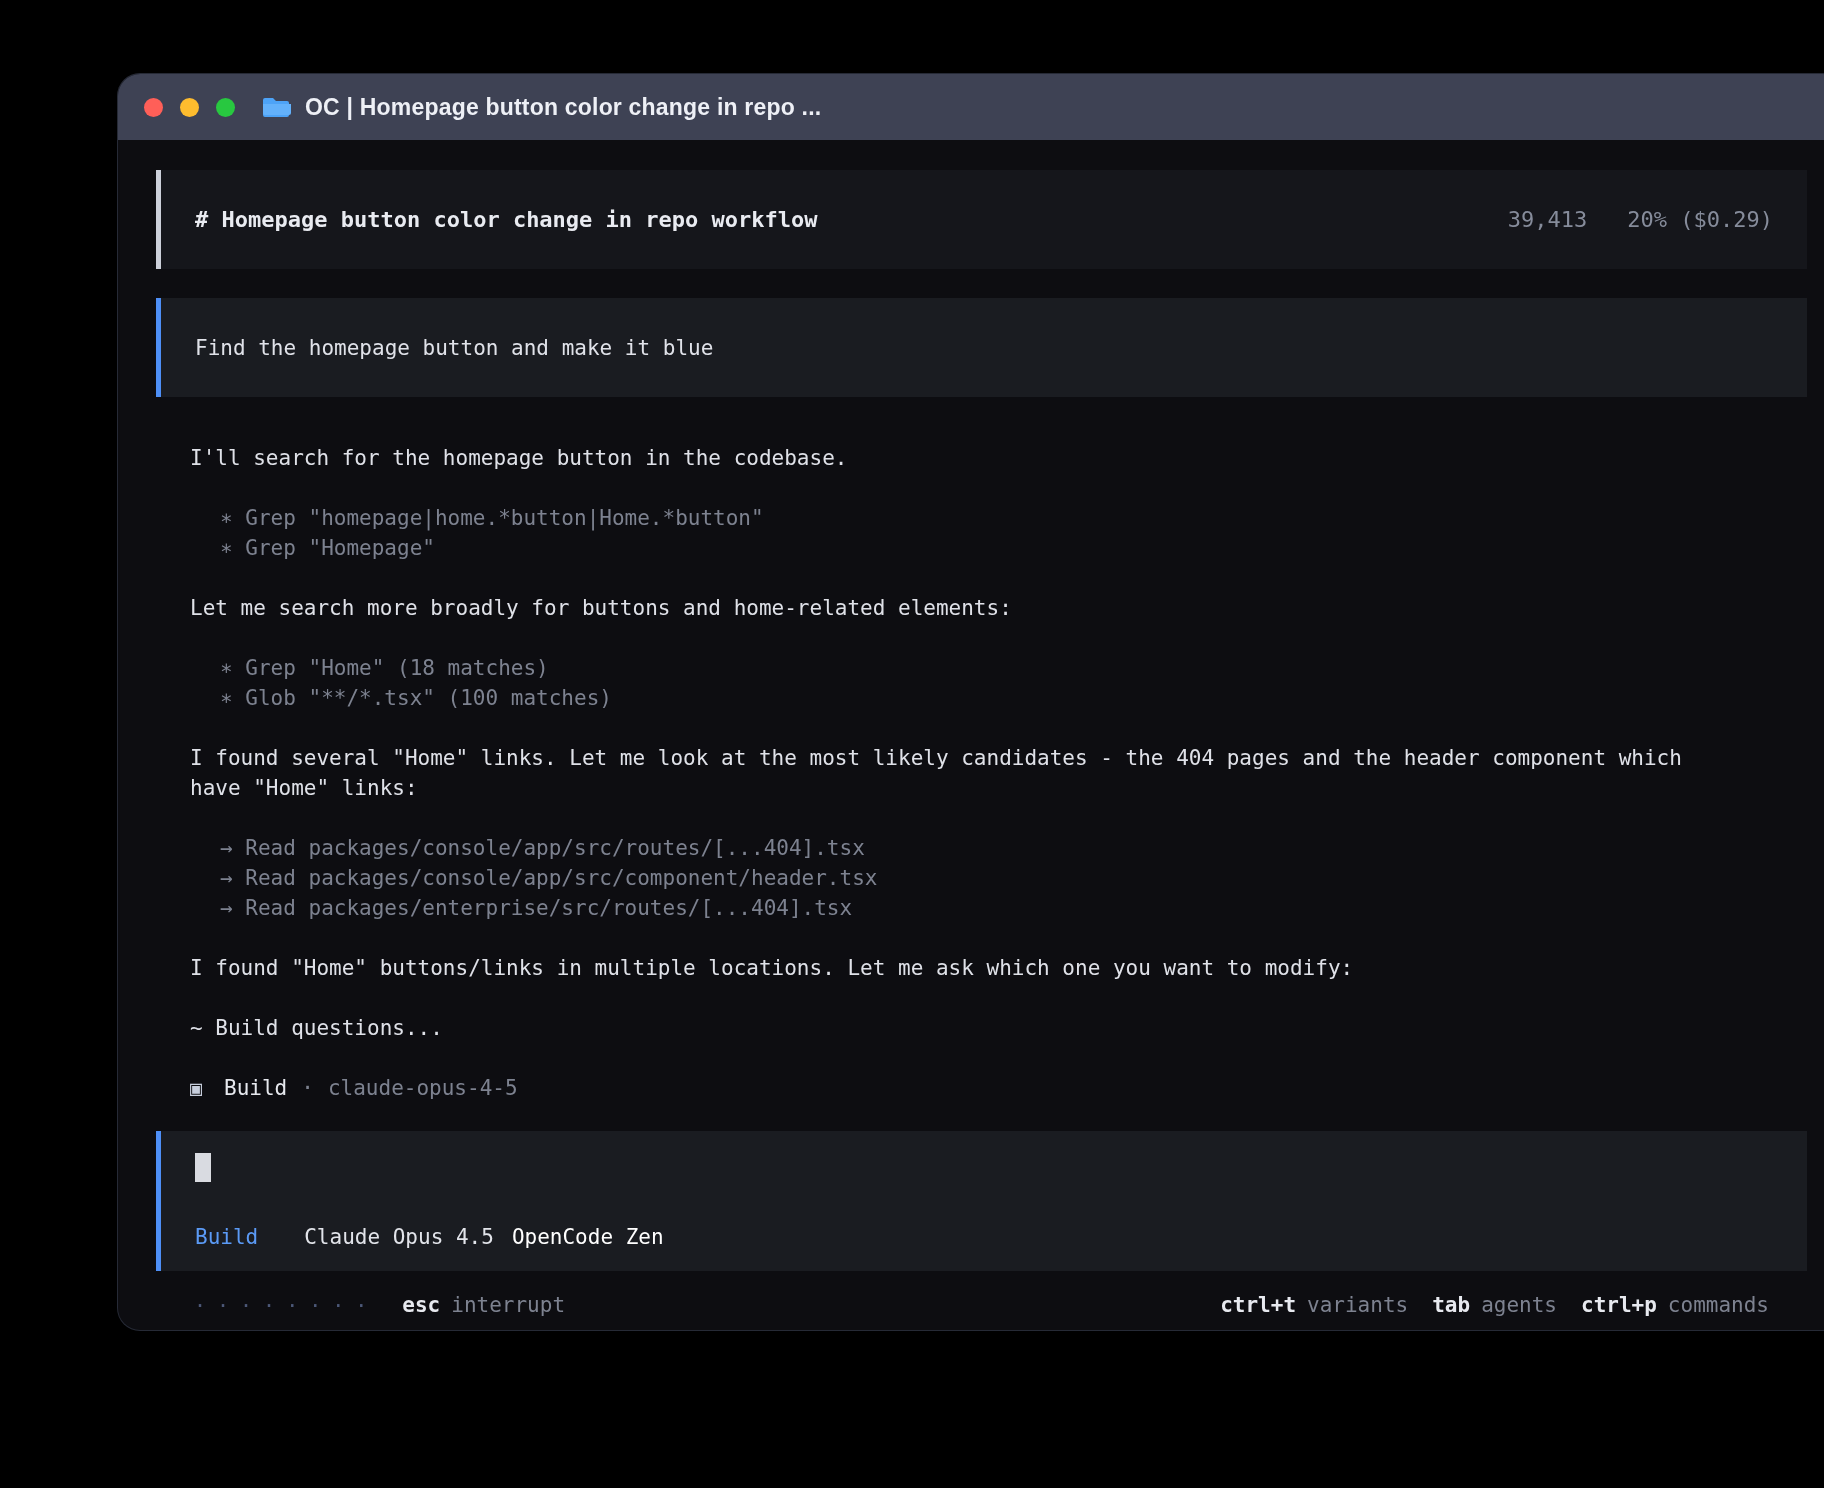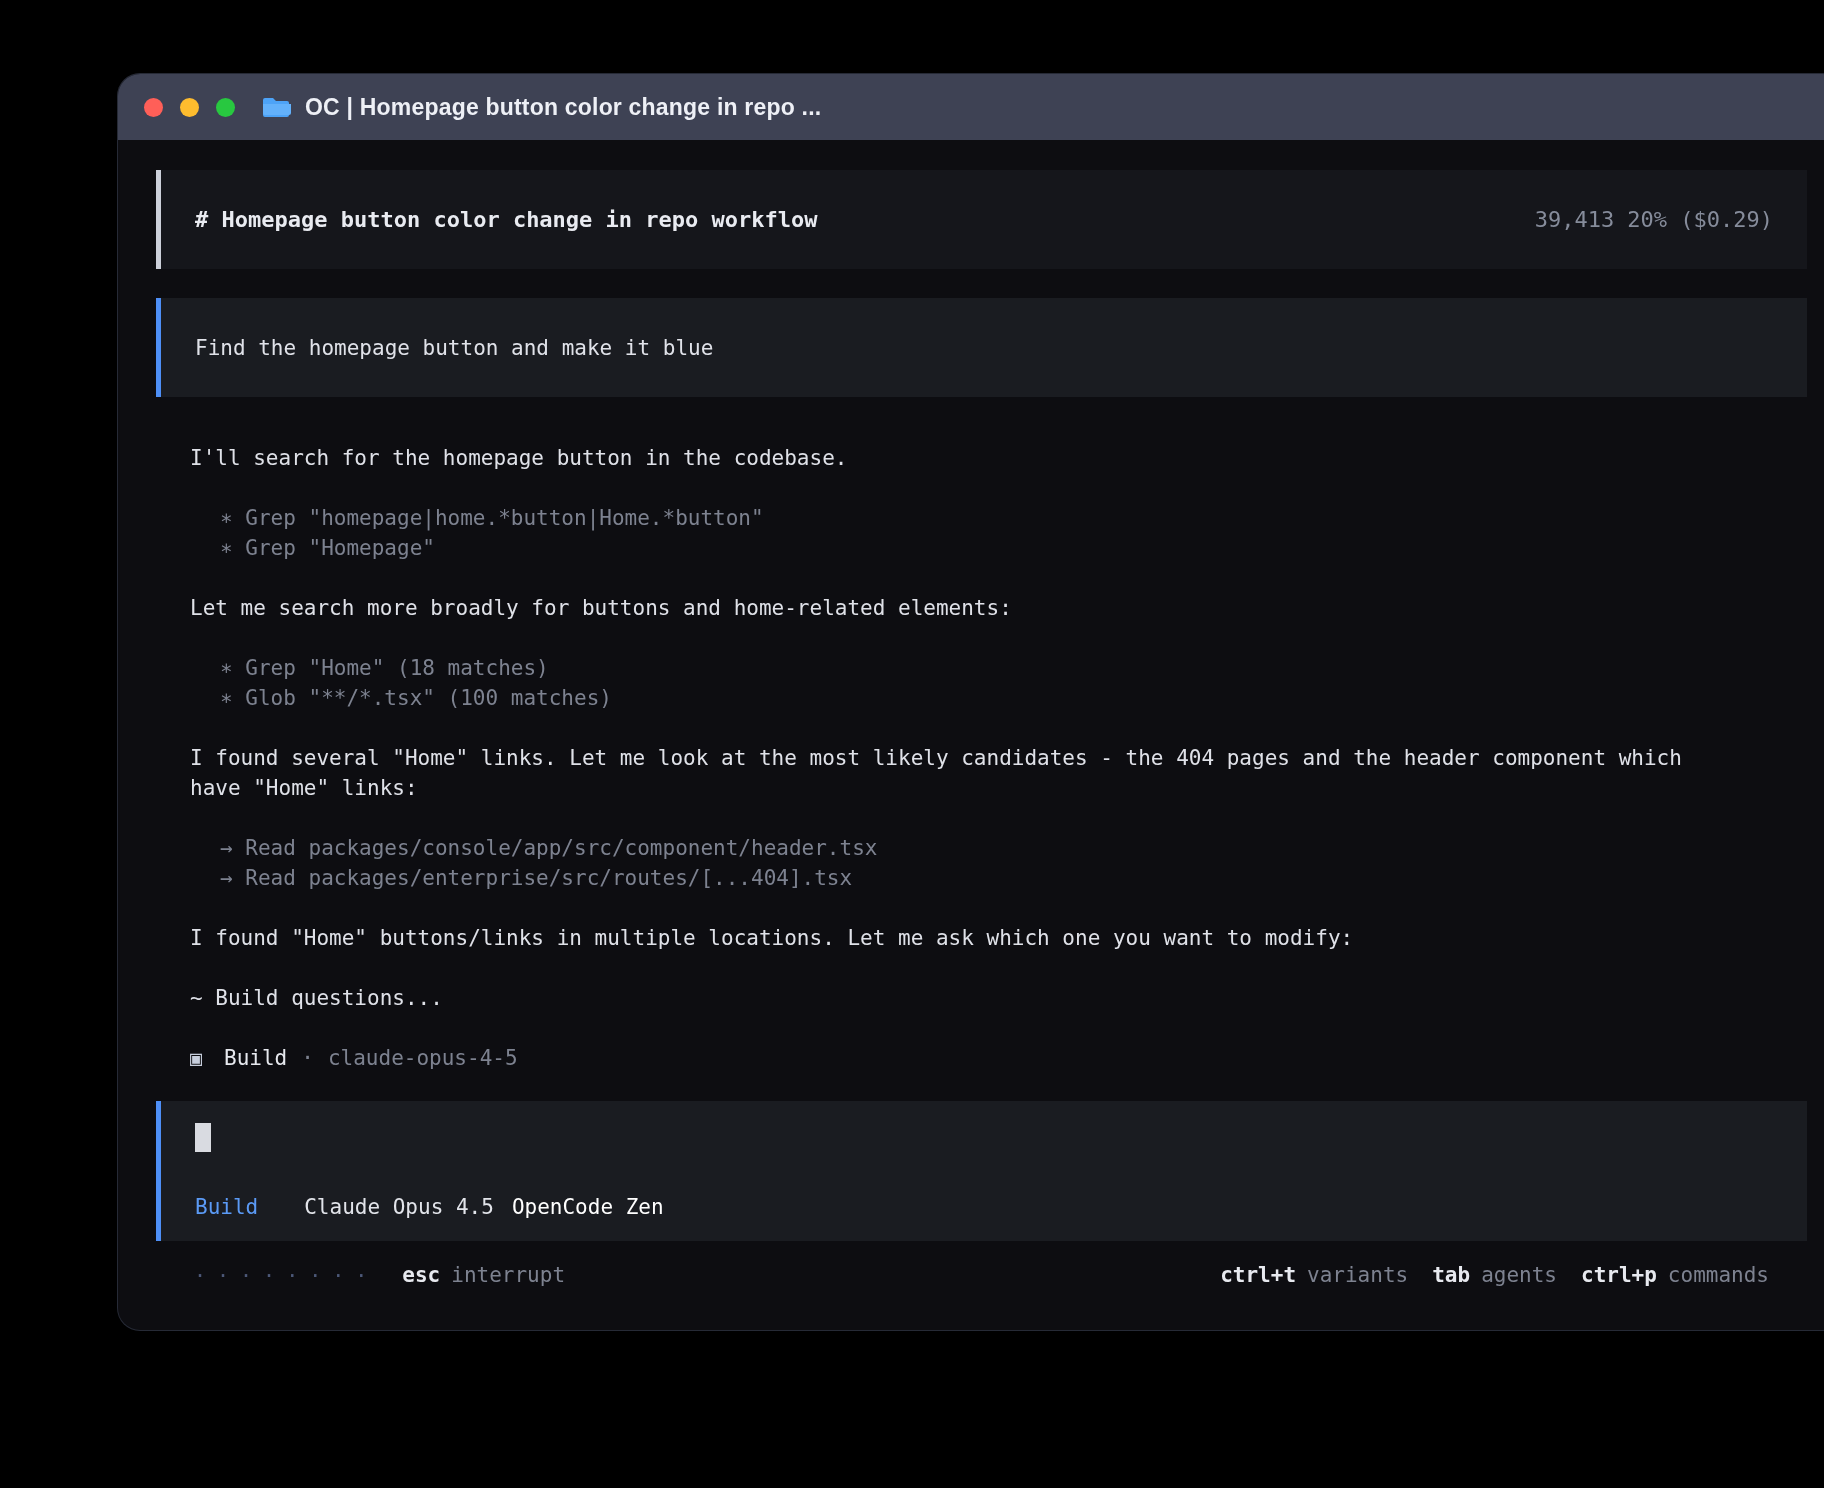--- a/index.html
+++ b/index.html
@@ -31,21 +31,21 @@
   
   .content { padding:30px 38px 0 38px; }
 
   .block { border-left:5px solid; display:flex; align-items:center; padding:0 34px; }
 
   .session-header {
     background:#15161b; border-color:#ccd0da; height:99px;
     justify-content:space-between; margin-bottom:29px;
   }
   .session-title { color:#e9ebf1; font-weight:700; font-size:22px; white-space:nowrap; }
-  .session-stats { display:flex; gap:13px; color:#868c9b; font-size:22px; white-space:nowrap; }
+  .session-stats { display:flex; gap:40px; color:#868c9b; font-size:22px; white-space:nowrap; }
 
   .user-block {
     background:#1a1c21; border-color:#4e8ff7; height:99px; margin-bottom:46px;
   }
   .user-text { color:#e0e2e9; font-size:21px; }
 
   .transcript { padding-left:34px; font-size:21px; line-height:30px; }
   .para  { color:#dfe1e8; margin:0 0 30px 0; max-width:1500px; }
   .tools { color:#7d8290; margin:0 0 30px 0; padding-left:30px; }
   .tools div { white-space:pre; }
@@ -123,20 +123,21 @@
       <p class="para">Let me search more broadly for buttons and home-related elements:</p>
 
       <div class="tools">
         <div>∗ Grep "Home" (18 matches)</div>
         <div>∗ Glob "**/*.tsx" (100 matches)</div>
       </div>
 
       <p class="para">I found several "Home" links. Let me look at the most likely candidates - the 404 pages and the header component which have "Home" links:</p>
 
       <div class="tools">
+        <div>→ Read packages/console/app/src/routes/[...404].tsx</div>
         <div>→ Read packages/console/app/src/component/header.tsx</div>
         <div>→ Read packages/enterprise/src/routes/[...404].tsx</div>
       </div>
 
       <p class="para">I found "Home" buttons/links in multiple locations. Let me ask which one you want to modify:</p>
 
       <p class="para">~ Build questions...</p>
 
       <div class="agent-line">
         <span class="agent-icon">▣</span>

